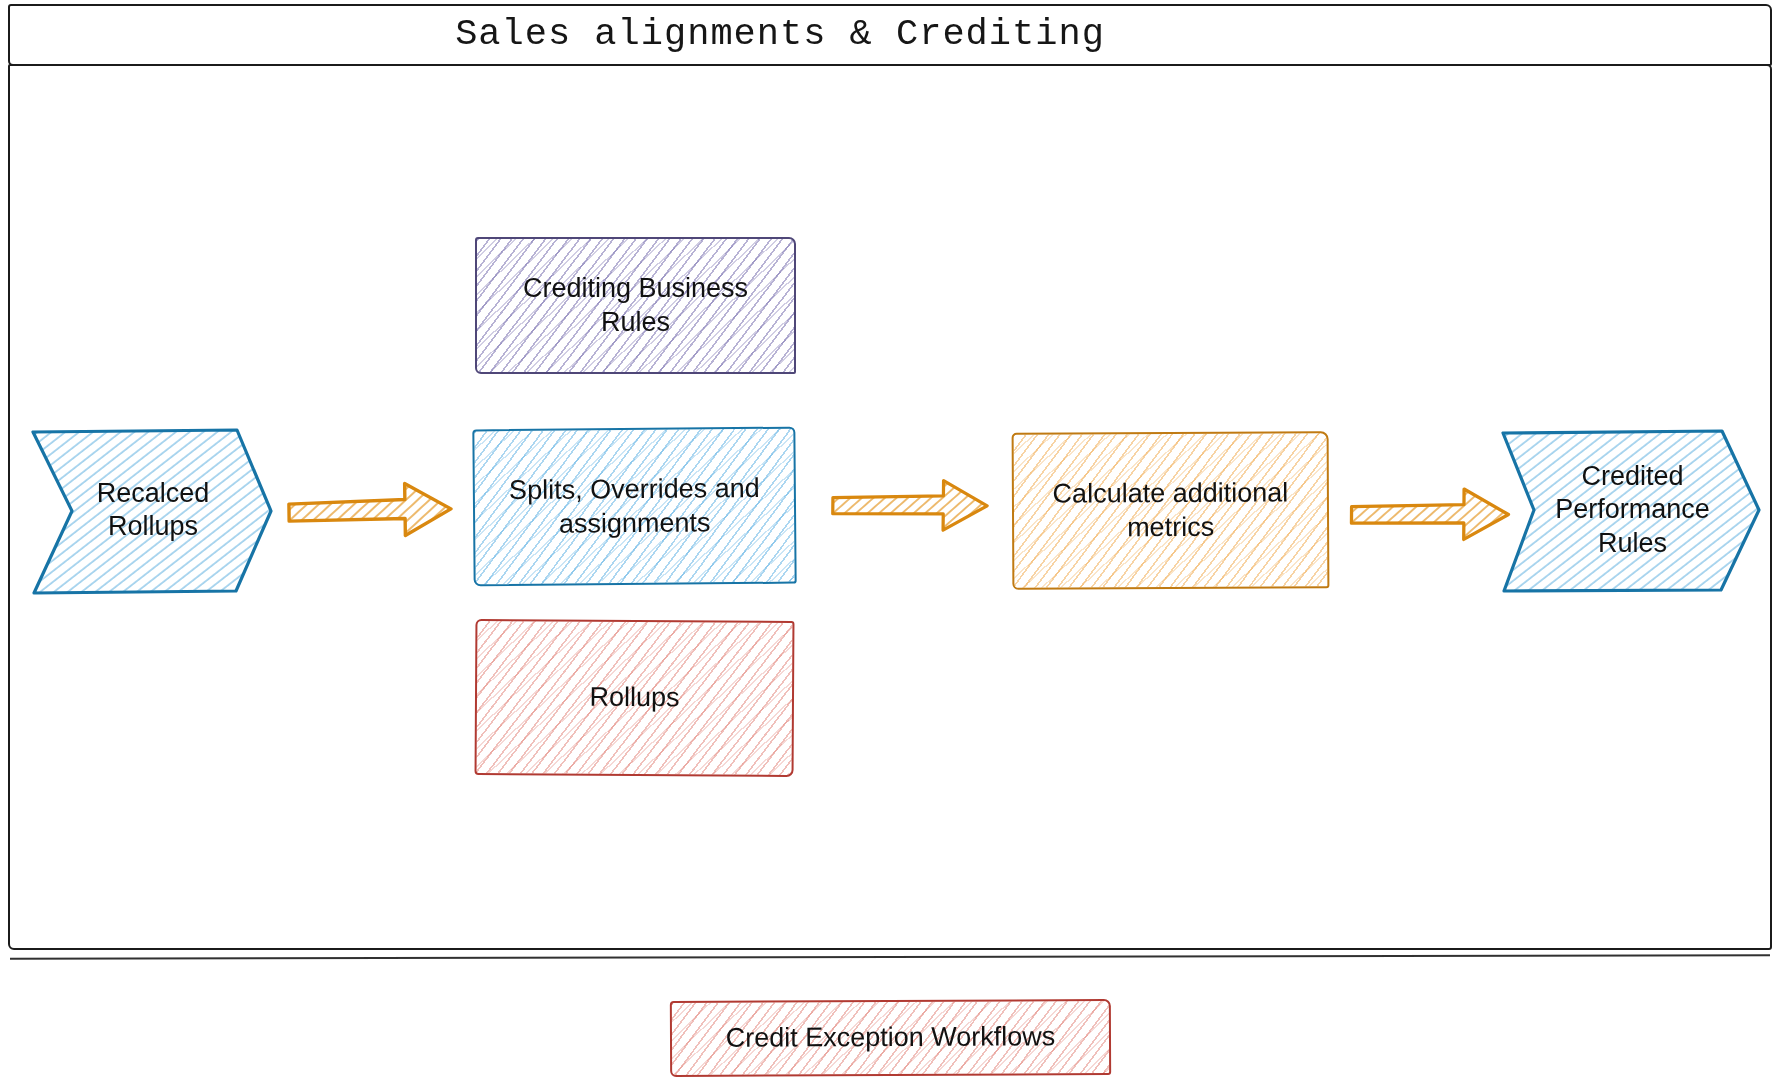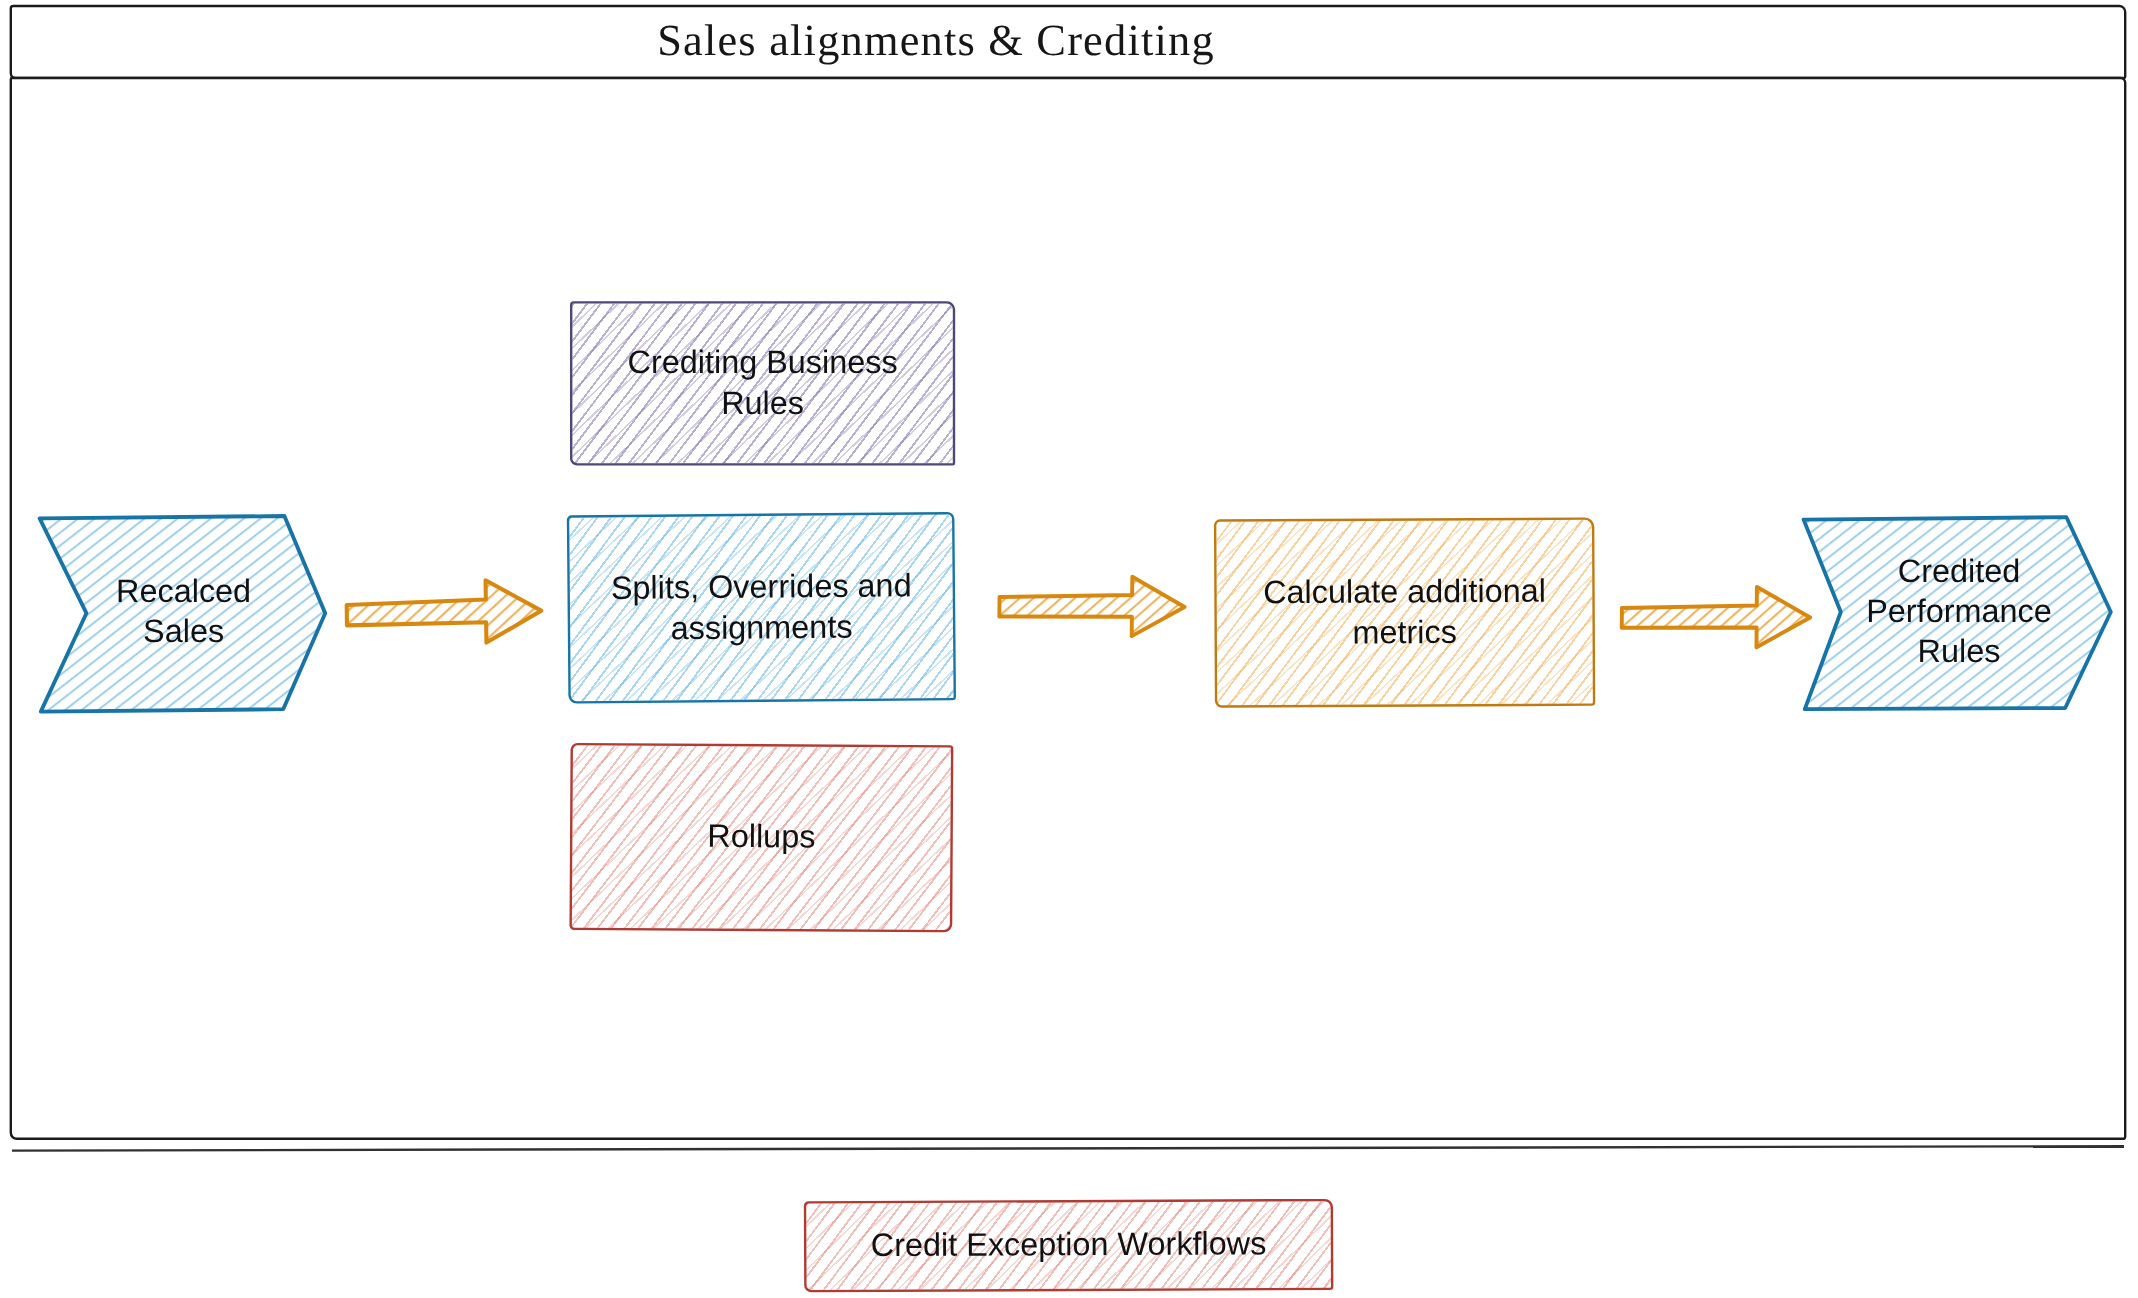--- a/index.html
+++ b/index.html
@@ -10,21 +10,21 @@
   .abs{position:absolute;}
   
   .title-bar{
     left:8px;top:4px;width:1760px;height:58px;
     border:2.5px solid #1b1b1b;background:#fff;
     border-radius:3px 6px 2px 5px;
   }
   .title-text{
     left:260px;top:6px;width:1040px;height:56px;
     display:flex;align-items:center;justify-content:center;
-    font-family:Liberation Serif, serif;
+    font-family:Liberation Mono, monospace;
     font-size:37px;letter-spacing:1px;color:#161616;
   }
   .main-frame{
     left:8px;top:64px;width:1760px;height:882px;
     border:2.5px solid #1b1b1b;background:#fff;
     border-radius:2px 5px 3px 6px;
   }
   .frame-echo-line{
     left:10px;top:956px;width:1760px;height:0;
     border-top:2px solid #1b1b1b;transform:rotate(-0.12deg);opacity:.9;
@@ -85,31 +85,31 @@
   <div class="abs title-bar"></div>
   <div class="abs title-text">Sales alignments &amp; Crediting</div>
   <div class="abs main-frame"></div>
   <div class="abs frame-echo-line"></div>
 
   <div class="abs" style="left:30px;top:426px;width:244px;height:170px;">
     <svg width="244" height="170" viewBox="0 0 244 170">
       <polygon points="3,6 207,4 241,85 206,165 4,167 42,85" fill="url(#hatchBlue)" stroke="#1774a6" stroke-width="3.2" stroke-linejoin="round"></polygon>
     </svg>
     <div class="abs node chevron-label" style="left:28px;top:0;width:190px;height:168px;">
-      <span class="lbl" style="max-width:135px;">Recalced Sales</span>
+      <span class="lbl" style="max-width:135px;">Recalced Rollups</span>
     </div>
   </div>
 
   <div class="abs" style="left:286px;top:478px;width:168px;height:64px;transform:rotate(-0.8deg);">
     <svg width="168" height="64" viewBox="0 0 168 64">
       <path d="M3,25 L119,22 L119,6 L165,32 L119,58 L119,41 L3,42 Z" fill="url(#hatchOrange)" stroke="#d9880f" stroke-width="3.4" stroke-linejoin="round"></path>
     </svg>
   </div>
 
-  <div class="abs node box box-violet" style="left:475px;top:251px;width:317px;height:133px;border-radius:3px 7px 2px 6px;">
+  <div class="abs node box box-violet" style="left:475px;top:237px;width:317px;height:133px;border-radius:3px 7px 2px 6px;">
     <span class="lbl" style="max-width:245px;">Crediting Business Rules</span>
   </div>
 
   <div class="abs node box box-blue" style="left:473px;top:428px;width:319px;height:153px;border-radius:4px 6px 3px 7px;transform:rotate(-0.5deg);">
     <span class="lbl" style="max-width:272px;">Splits, Overrides and assignments</span>
   </div>
 
   <div class="abs node box box-red" style="left:475px;top:620px;width:315px;height:152px;border-radius:6px 3px 7px 4px;transform:rotate(0.35deg);">
     <span class="lbl" style="max-width:250px;">Rollups</span>
   </div>

